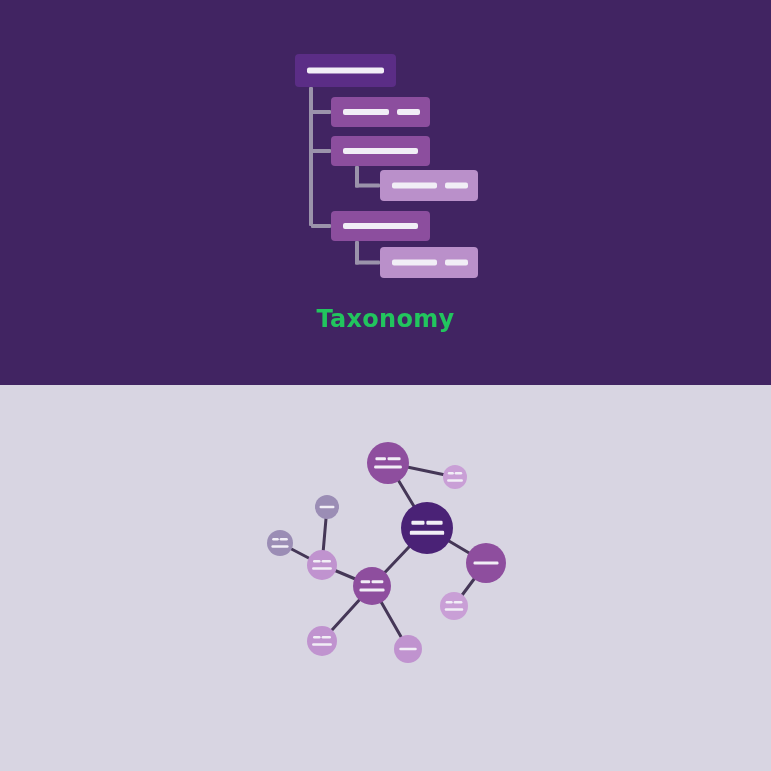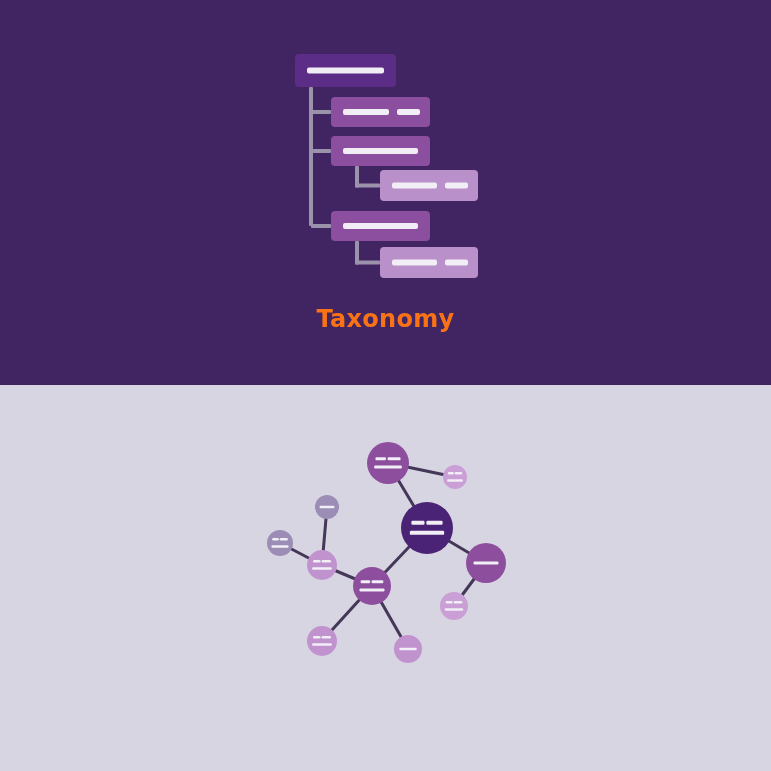--- a/index.html
+++ b/index.html
@@ -33,21 +33,21 @@
     position: absolute;
     left: 0;
     width: 771px;
     text-align: center;
     font-weight: bold;
     font-size: 24px;
     letter-spacing: 0.3px;
   }
   #caption-taxonomy {
     top: 305px;
-    color: #f97316;
+    color: #22c55e;
   }
   .svg-layer {
     position: absolute;
     left: 0;
     top: 0;
   }
 </style>
 </head>
 <body>
 

